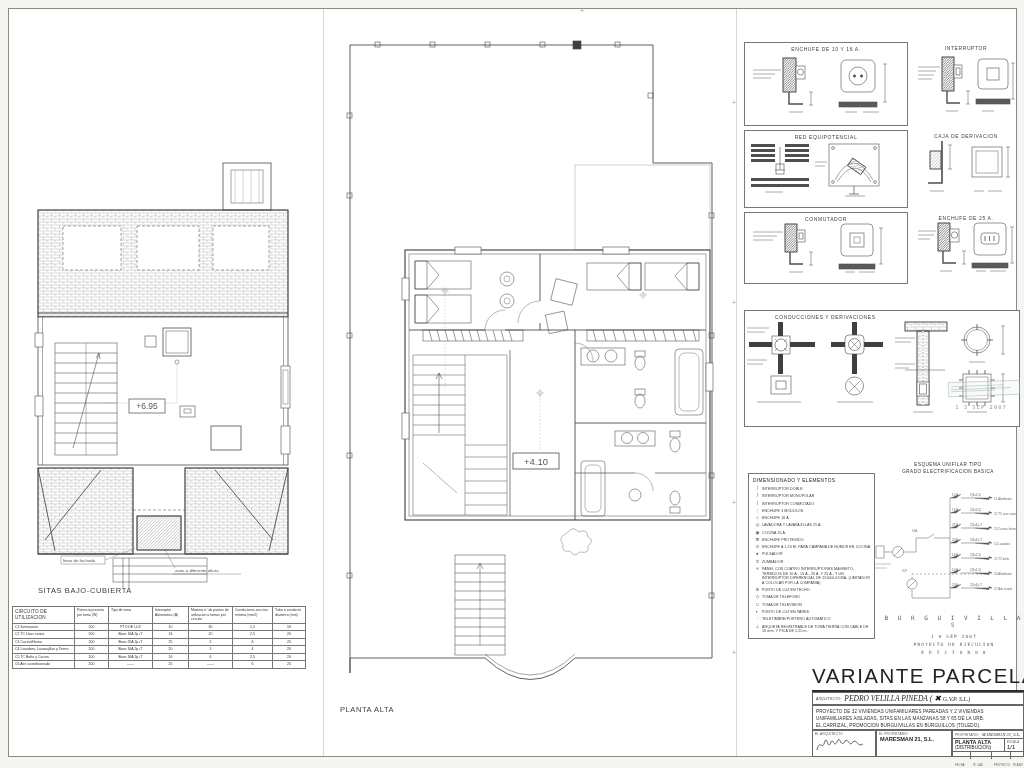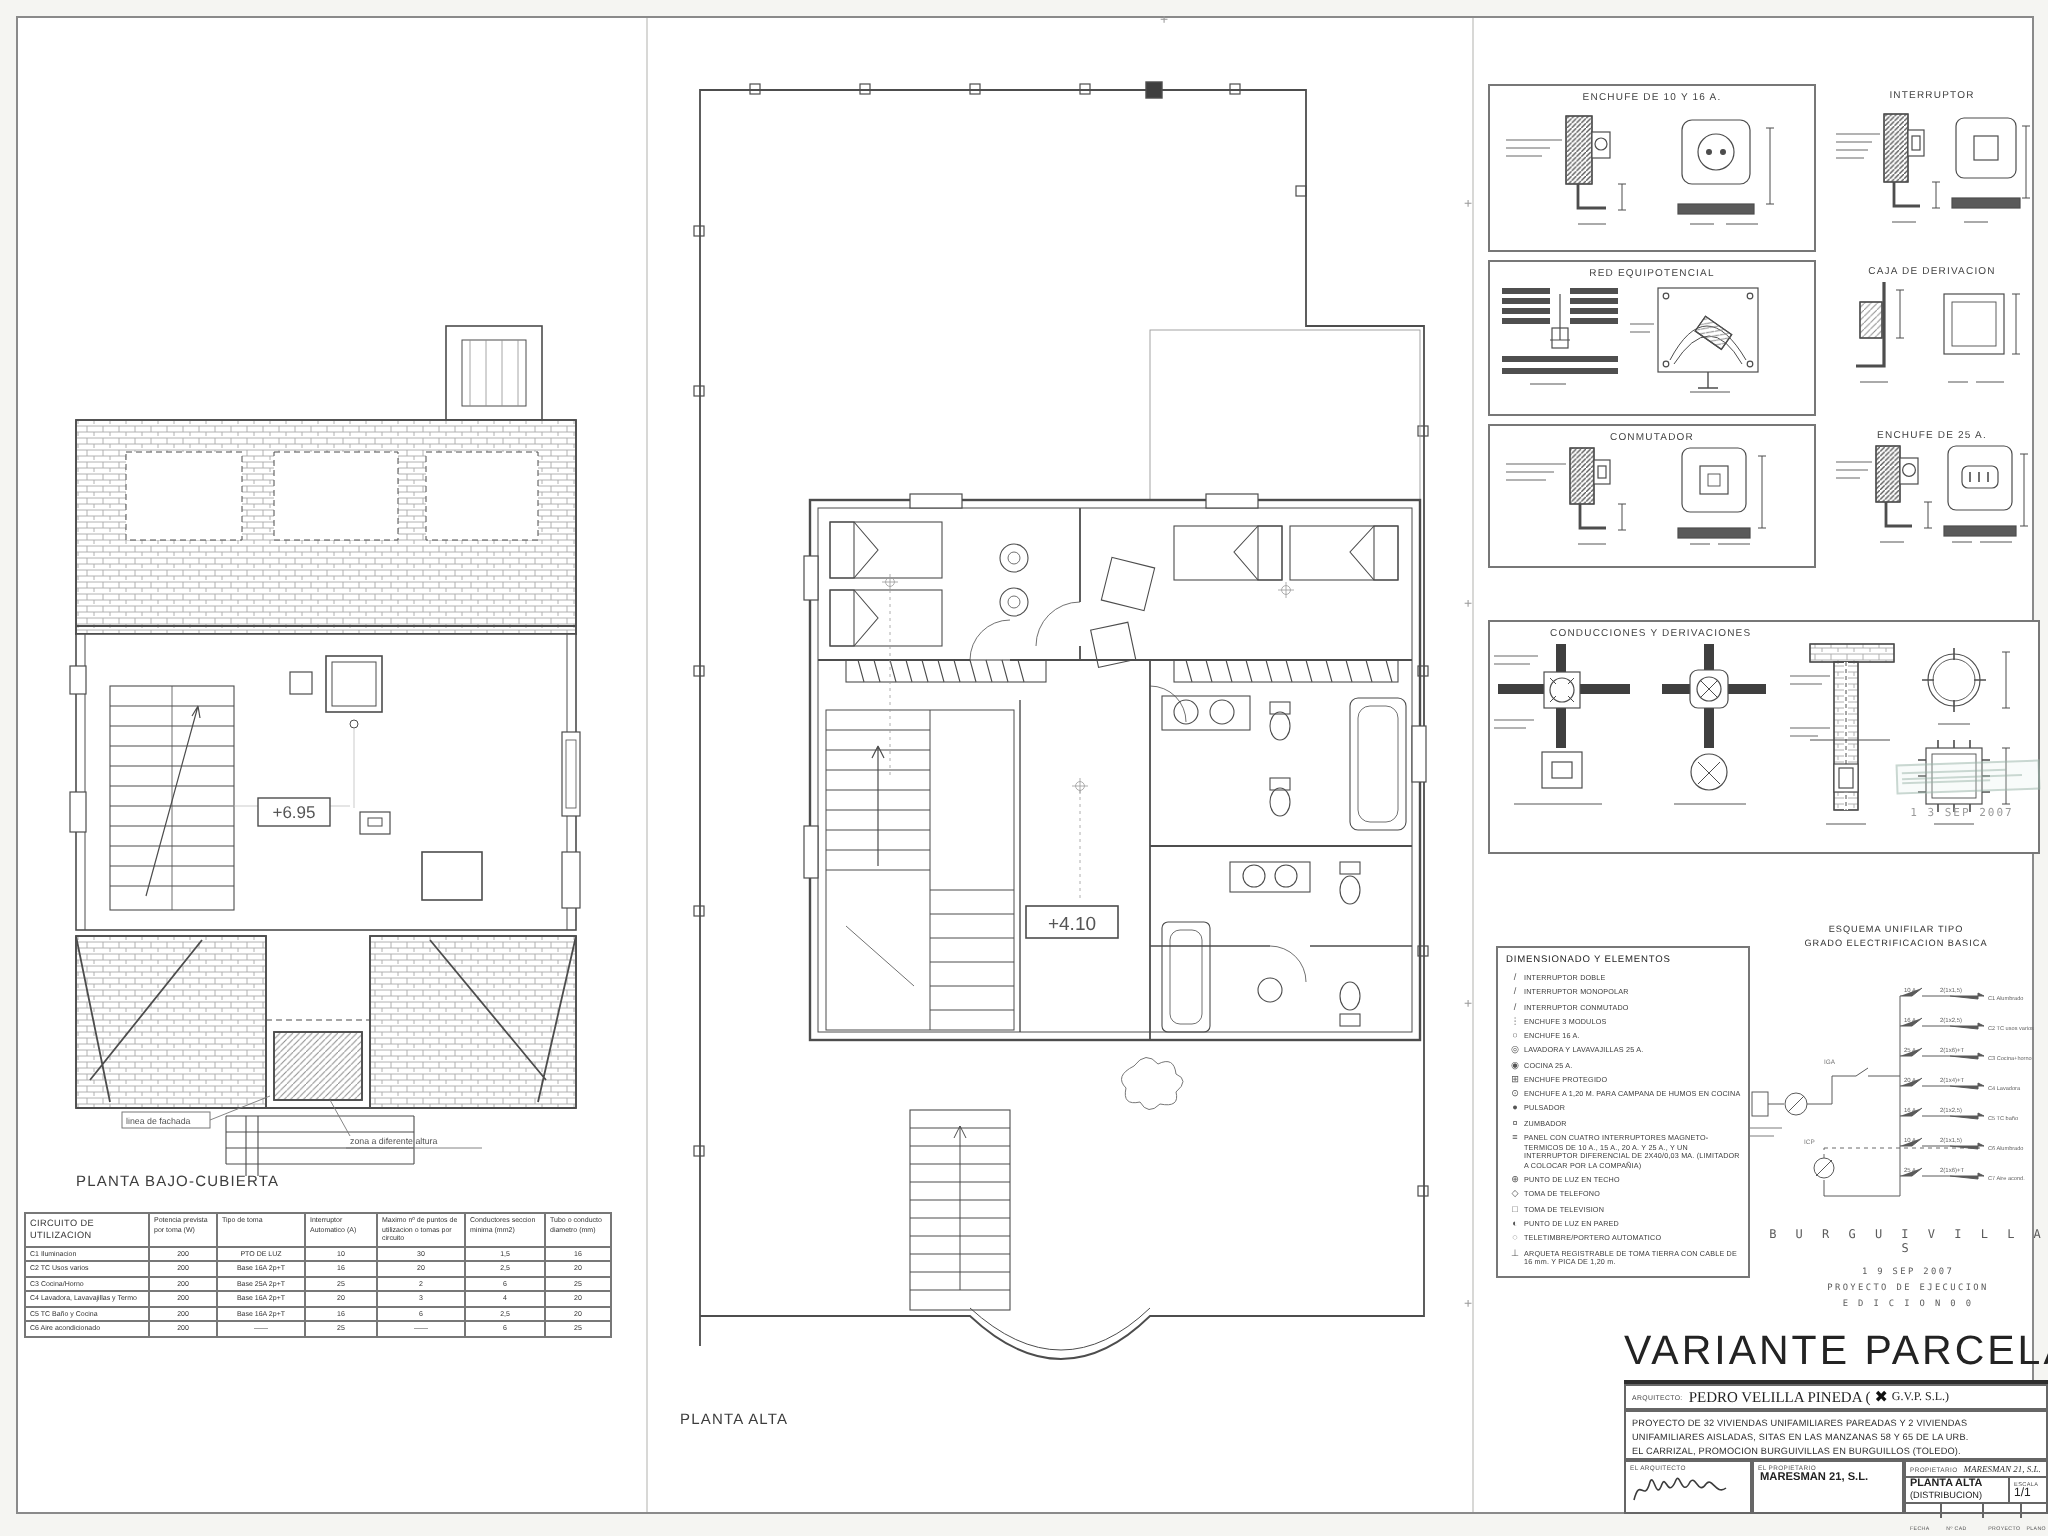--- a/index.html
+++ b/index.html
@@ -156,21 +156,21 @@
         <text x="38" y="404" font-size="4.4">linea de fachada</text>
         <path d="M80,402 L110,390" stroke="#777" stroke-width="0.45" fill="none"></path>
       </g>
       <g>
         <text x="150" y="414" font-size="4.4">zona a diferente altura</text>
         <path d="M148,416 H216 M150,410 L140,392" stroke="#777" stroke-width="0.45" fill="none"></path>
       </g>
     </g>
   </g>
 </svg>
-<div class="abs planlabel" style="left:38px;top:586px;">PLANTA BAJO-CUBIERTA</div>
+<div class="abs planlabel" style="left:38px;top:586px;">SITAS BAJO-CUBIERTA</div>
 
 <svg class="abs" style="left:335px;top:33px;" width="395" height="672" viewBox="0 0 395 672">
   <g stroke="#4d4d4d" stroke-width="0.7" fill="none">
 
     <g>
       <path d="M15,640 V12 H318 V130 H377 V625 H240 Q196,668 150,625 H15 Z" stroke-width="0.9"></path>
       <path d="M240,621 Q196,663 150,621" stroke-width="0.5"></path>
       <rect x="238" y="8" width="8" height="8" fill="#3f3f3f"></rect>
       <g stroke-width="0.6">
         <rect x="40" y="9" width="5" height="5"></rect>
@@ -648,21 +648,21 @@
 
 <div id="stamp-burg" class="abs" style="left:878px;top:614px;width:152px;">
   <div class="l1">B U R G U I V I L L A S</div>
   <div class="l2">1 9  SEP  2007</div>
   <div class="l2">PROYECTO DE EJECUCION</div>
   <div class="l2">E D I C I O N   0 0</div>
 </div>
 
 <div id="bigtitle" class="abs" style="left:812px;top:664px;width:212px;height:26px;">VARIANTE PARCELA 58/1</div>
 
-<div class="tbrow abs" style="left:812px;top:692px;width:212px;height:13px;display:flex;align-items:center;">
+<div class="tbrow abs" style="left:812px;top:692px;width:212px;height:13px;display:flex;align-items:center;font-style:italic;">
   <span class="chip" style="margin:0 3px;">ARQUITECTO:</span>
   <span id="arch-name">PEDRO VELILLA PINEDA (</span>
   <span style="font-size:8px;margin:0 2px;color:#111;">✖</span>
   <span id="gvp">G.V.P. S.L.)</span>
 </div>
 
 <div class="tbrow abs" style="left:812px;top:705px;width:212px;height:25px;">
   <div id="projdesc">
     <div>PROYECTO DE 32 VIVIENDAS UNIFAMILIARES PAREADAS Y 2 VIVIENDAS</div>
     <div>UNIFAMILIARES AISLADAS, SITAS EN LAS MANZANAS 58 Y 65 DE LA URB.</div>

